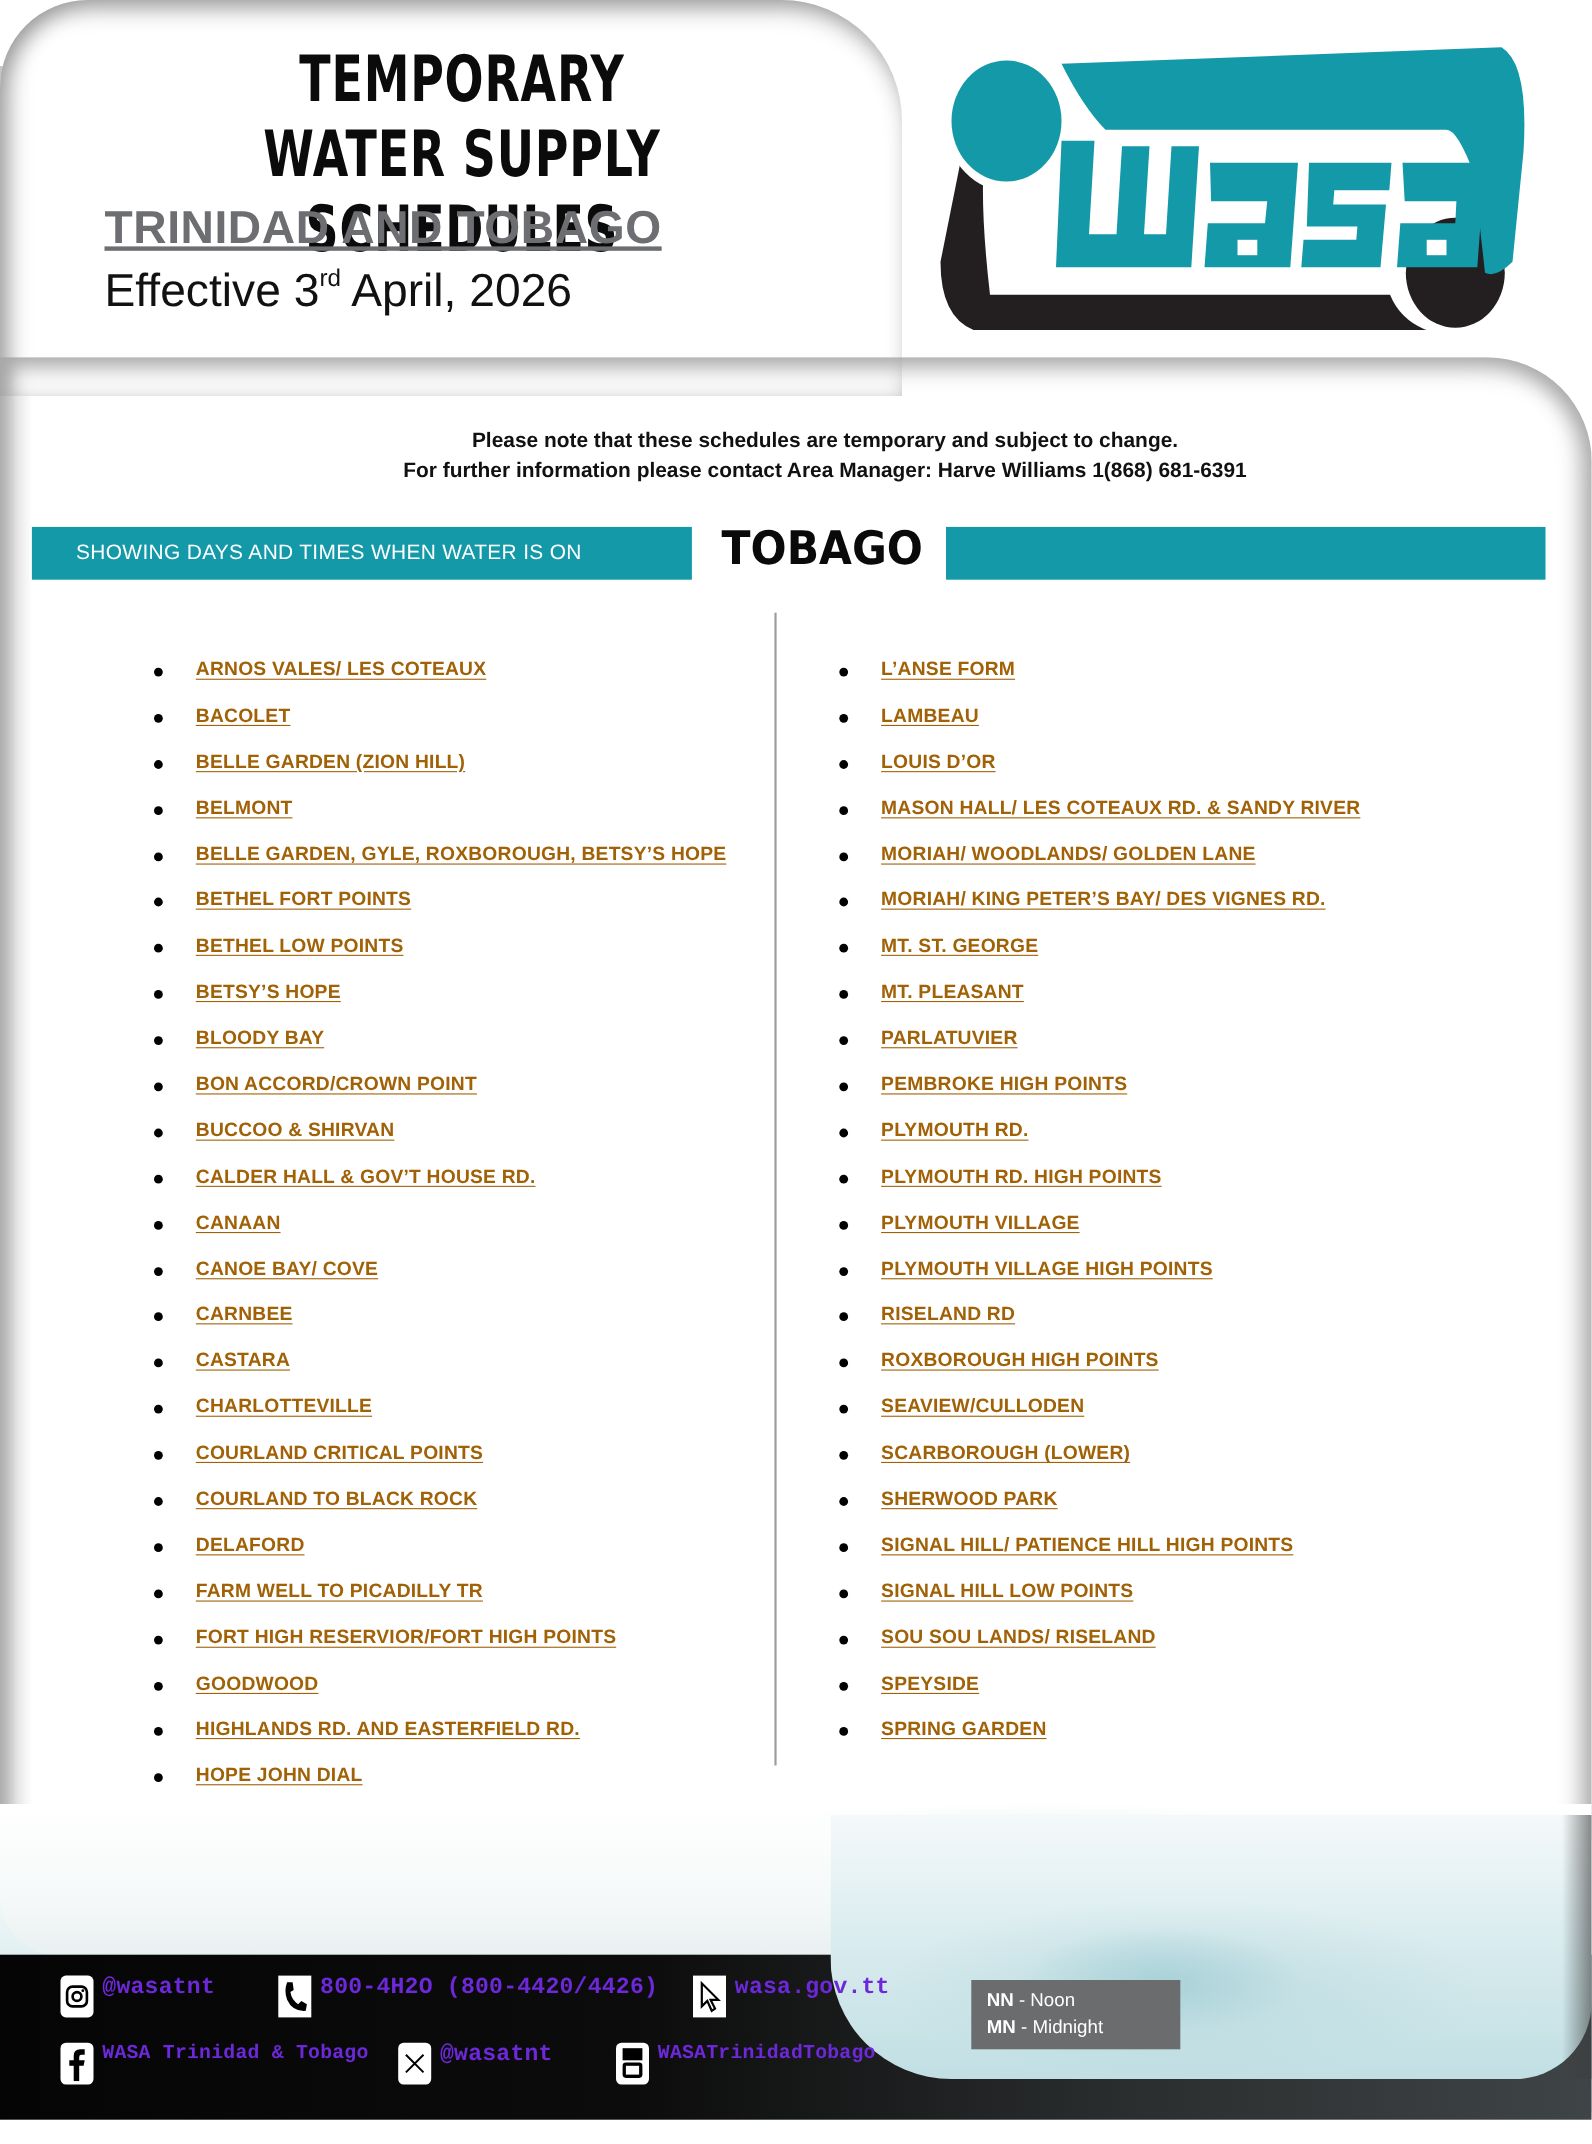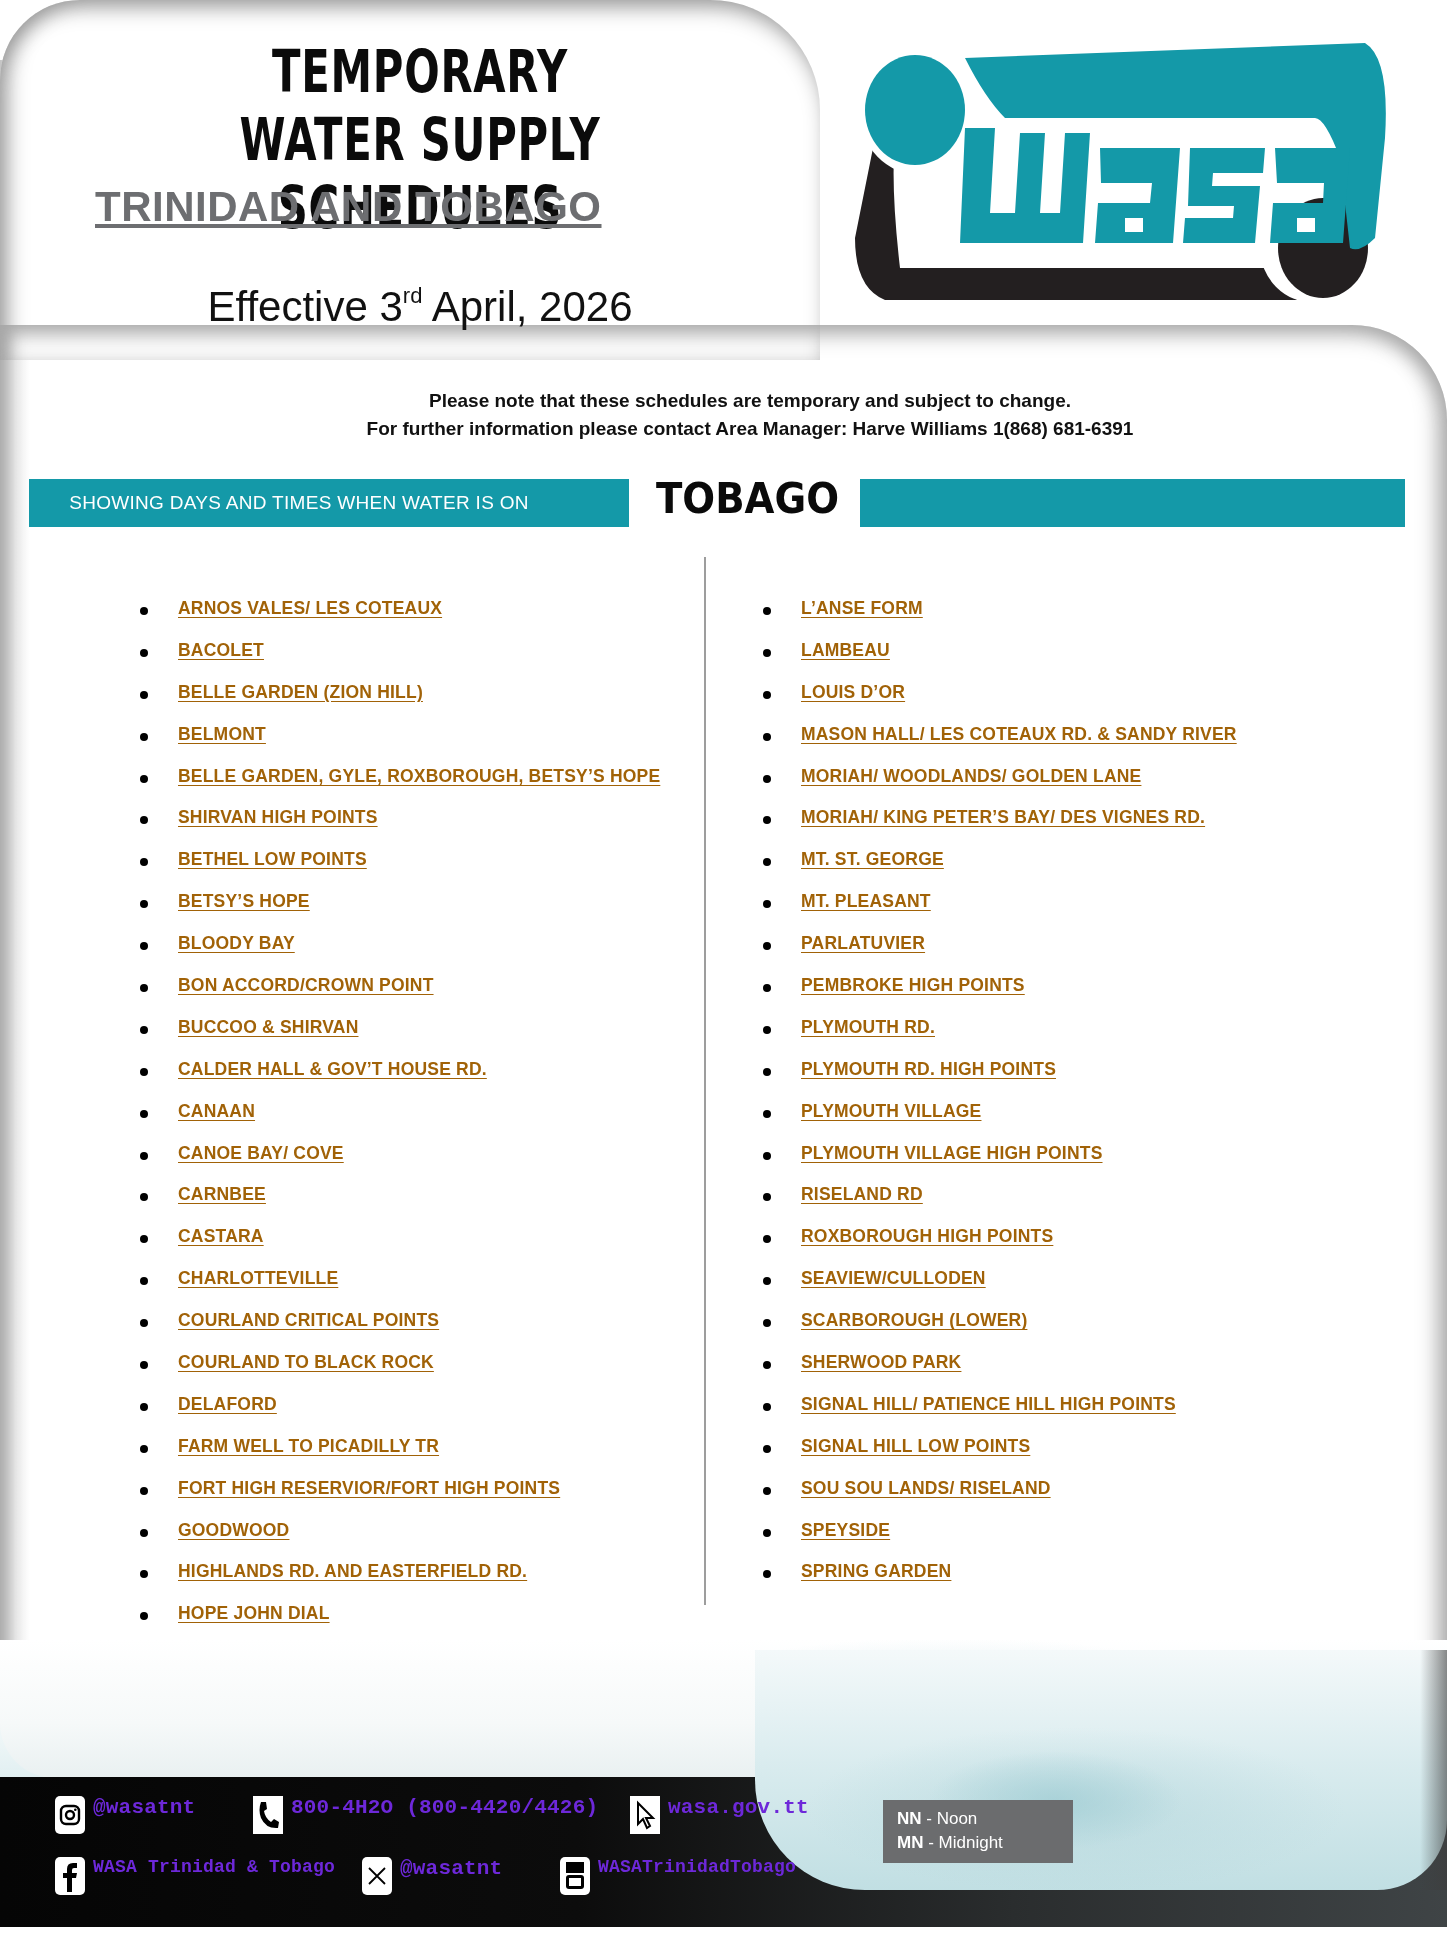--- a/index.html
+++ b/index.html
@@ -32,22 +32,22 @@
     letter-spacing: 1px;
   }
   .title-1 { top: 38px; font-size: 58px; }
   .title-2 { top: 106px; font-size: 58px; }
   .subtitle {
     position: absolute; left: 95px; width: 650px; top: 183px; text-align: left;
     font-family: "Liberation Sans", sans-serif; font-weight: bold; color: #6d6e71;
     font-size: 42px; letter-spacing: 0.5px; text-decoration: underline;
   }
   .effective {
-    position: absolute; left: 95px; width: 650px; top: 240px; text-align: center;
-    font-family: "Liberation Sans", sans-serif; color: #111; font-size: 42px; margin-top: 43px;
+    position: absolute; left: 95px; width: 650px; top: 240px; text-align: left;
+    font-family: "Liberation Sans", sans-serif; color: #111; font-size: 42px;
   }
   .effective sup { font-size: 22px; vertical-align: 18px; }
 
   
   .logo { position: absolute; left: 845px; top: 38px; width: 560px; height: 262px; }
 
   
   .notice {
     position: absolute; left: 300px; width: 900px; text-align: center;
     font-family: "Liberation Sans", sans-serif; font-weight: bold; font-size: 19px; color: #111;
@@ -194,21 +194,21 @@
     <li>
       <span class="bullet"></span>
       <a class="link">BELMONT</a>
     </li>
     <li>
       <span class="bullet"></span>
       <a class="link">BELLE GARDEN, GYLE, ROXBOROUGH, BETSY’S HOPE</a>
     </li>
     <li>
       <span class="bullet"></span>
-      <a class="link">SHIRVAN HIGH POINTS</a>
+      <a class="link">BETHEL FORT POINTS</a>
     </li>
     <li>
       <span class="bullet"></span>
       <a class="link">BETHEL LOW POINTS</a>
     </li>
     <li>
       <span class="bullet"></span>
       <a class="link">BETSY’S HOPE</a>
     </li>
     <li>

